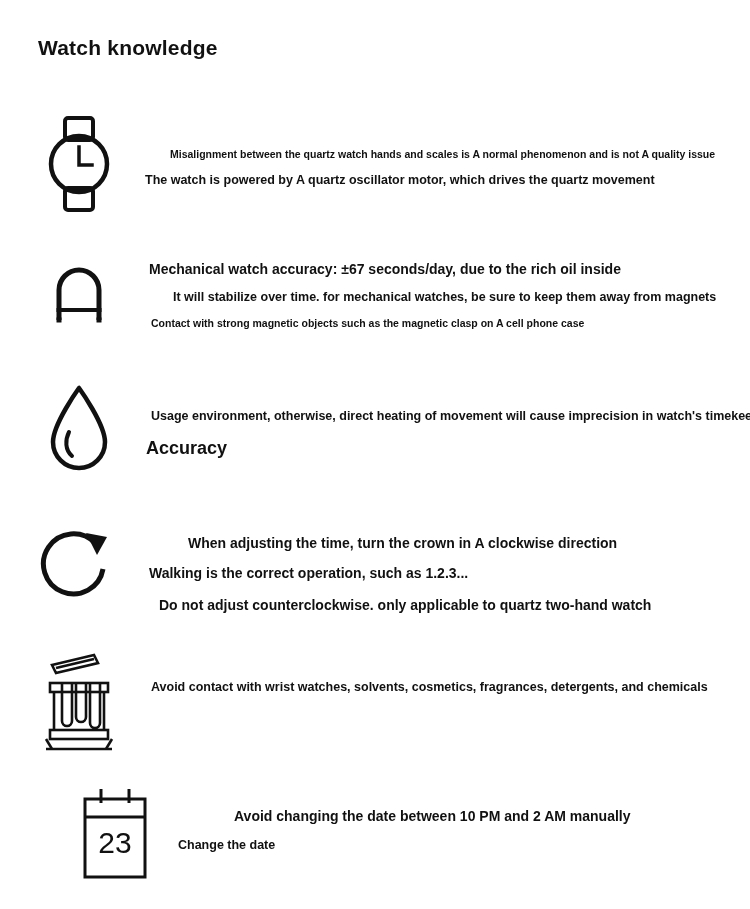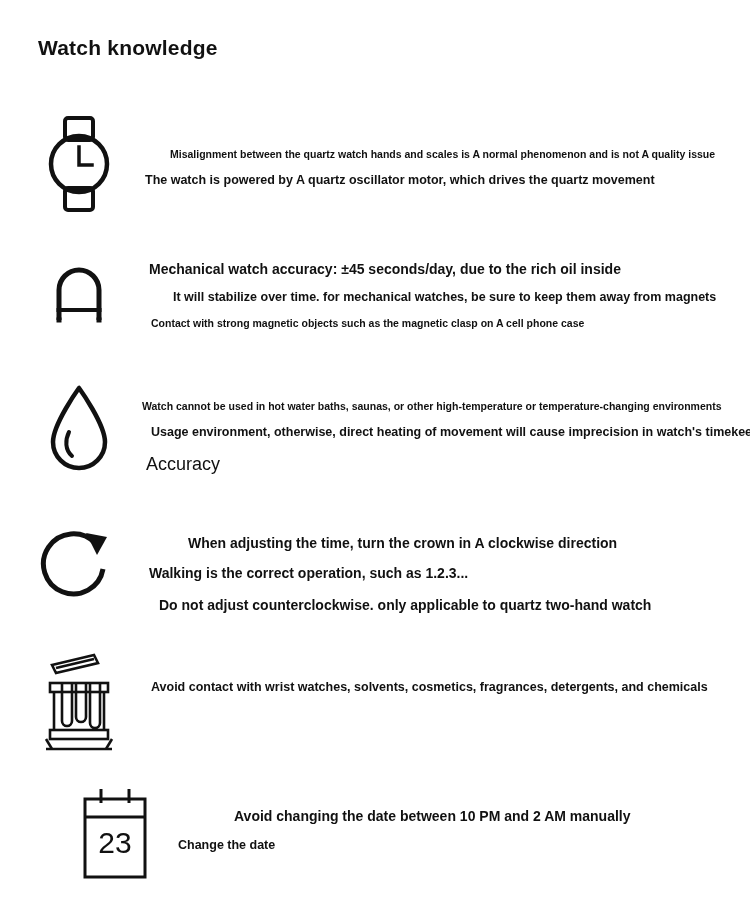--- a/index.html
+++ b/index.html
@@ -49,21 +49,21 @@
     width: 600px;
   }
   .line {
     display: block;
     white-space: nowrap;
     color: #111111;
   }
   .sz-sm { font-size: 10.5px; font-weight: bold; line-height: 1.55; }
   .sz-md { font-size: 12.5px; font-weight: bold; line-height: 1.6; }
   .sz-lg { font-size: 14px; font-weight: bold; line-height: 1.6; }
-  .sz-xl { font-size: 18px; font-weight: normal; line-height: 1.6; }
+  .sz-xl { font-size: 18px; font-weight: bold; line-height: 1.6; }
 
   
   #sec-watch { top: 110px; height: 108px; }
   #sec-watch .icon-box { top: 4px; height: 100px; }
   #sec-watch .lines { top: 36px; }
   #sec-watch .l1 { margin-left: 30px; }
   #sec-watch .l2 { margin-left: 5px; margin-top: 8px; }
 
   
   #sec-magnet { top: 248px; height: 100px; }
@@ -137,35 +137,34 @@
     <div class="icon-box">
       <svg width="80" height="86" viewBox="0 0 80 86">
         <path d="M20 66 L20 36 A20 20 0 0 1 60 36 L60 66" fill="none" stroke="#111" stroke-width="5" stroke-linecap="butt"></path>
         <line x1="17.5" y1="56" x2="62.5" y2="56" stroke="#111" stroke-width="4"></line>
         <line x1="20" y1="66" x2="20" y2="66" stroke="#111" stroke-width="5"></line>
         <line x1="17.5" y1="66" x2="22.5" y2="66" stroke="#111" stroke-width="5"></line>
         <line x1="57.5" y1="66" x2="62.5" y2="66" stroke="#111" stroke-width="5"></line>
       </svg>
     </div>
     <div class="lines">
-      <span class="line sz-lg l1">Mechanical watch accuracy: ±45 seconds/day, due to the rich oil inside</span>
+      <span class="line sz-lg l1">Mechanical watch accuracy: ±67 seconds/day, due to the rich oil inside</span>
       <span class="line sz-md l2">It will stabilize over time. for mechanical watches, be sure to keep them away from magnets</span>
       <span class="line sz-sm l3">Contact with strong magnetic objects such as the magnetic clasp on A cell phone case</span>
     </div>
   </div>
 
   <div class="section" id="sec-water">
     <div class="icon-box">
       <svg width="80" height="100" viewBox="0 0 80 100">
         <path d="M40 8 C40 8 14 44 14 62 A26 26 0 0 0 66 62 C66 44 40 8 40 8 Z" fill="none" stroke="#111" stroke-width="4.5" stroke-linejoin="round"></path>
         <path d="M30 52 C26 60 26 70 33 76" fill="none" stroke="#111" stroke-width="4" stroke-linecap="round"></path>
       </svg>
     </div>
     <div class="lines">
-      <span class="line sz-sm l1">Watch cannot be used in hot water baths, saunas, or other high-temperature or temperature-changing environments</span>
       <span class="line sz-md l2">Usage environment, otherwise, direct heating of movement will cause imprecision in watch's timekeeping</span>
       <span class="line sz-xl l3">Accuracy</span>
     </div>
   </div>
 
   <div class="section" id="sec-crown">
     <div class="icon-box">
       <svg width="80" height="92" viewBox="0 0 80 92">
         <path d="M56 20 A30 30 0 1 0 64 46" fill="none" stroke="#111" stroke-width="5" stroke-linecap="butt"></path>
         <polygon points="47,10 68,14 58,32" fill="#111"></polygon>

